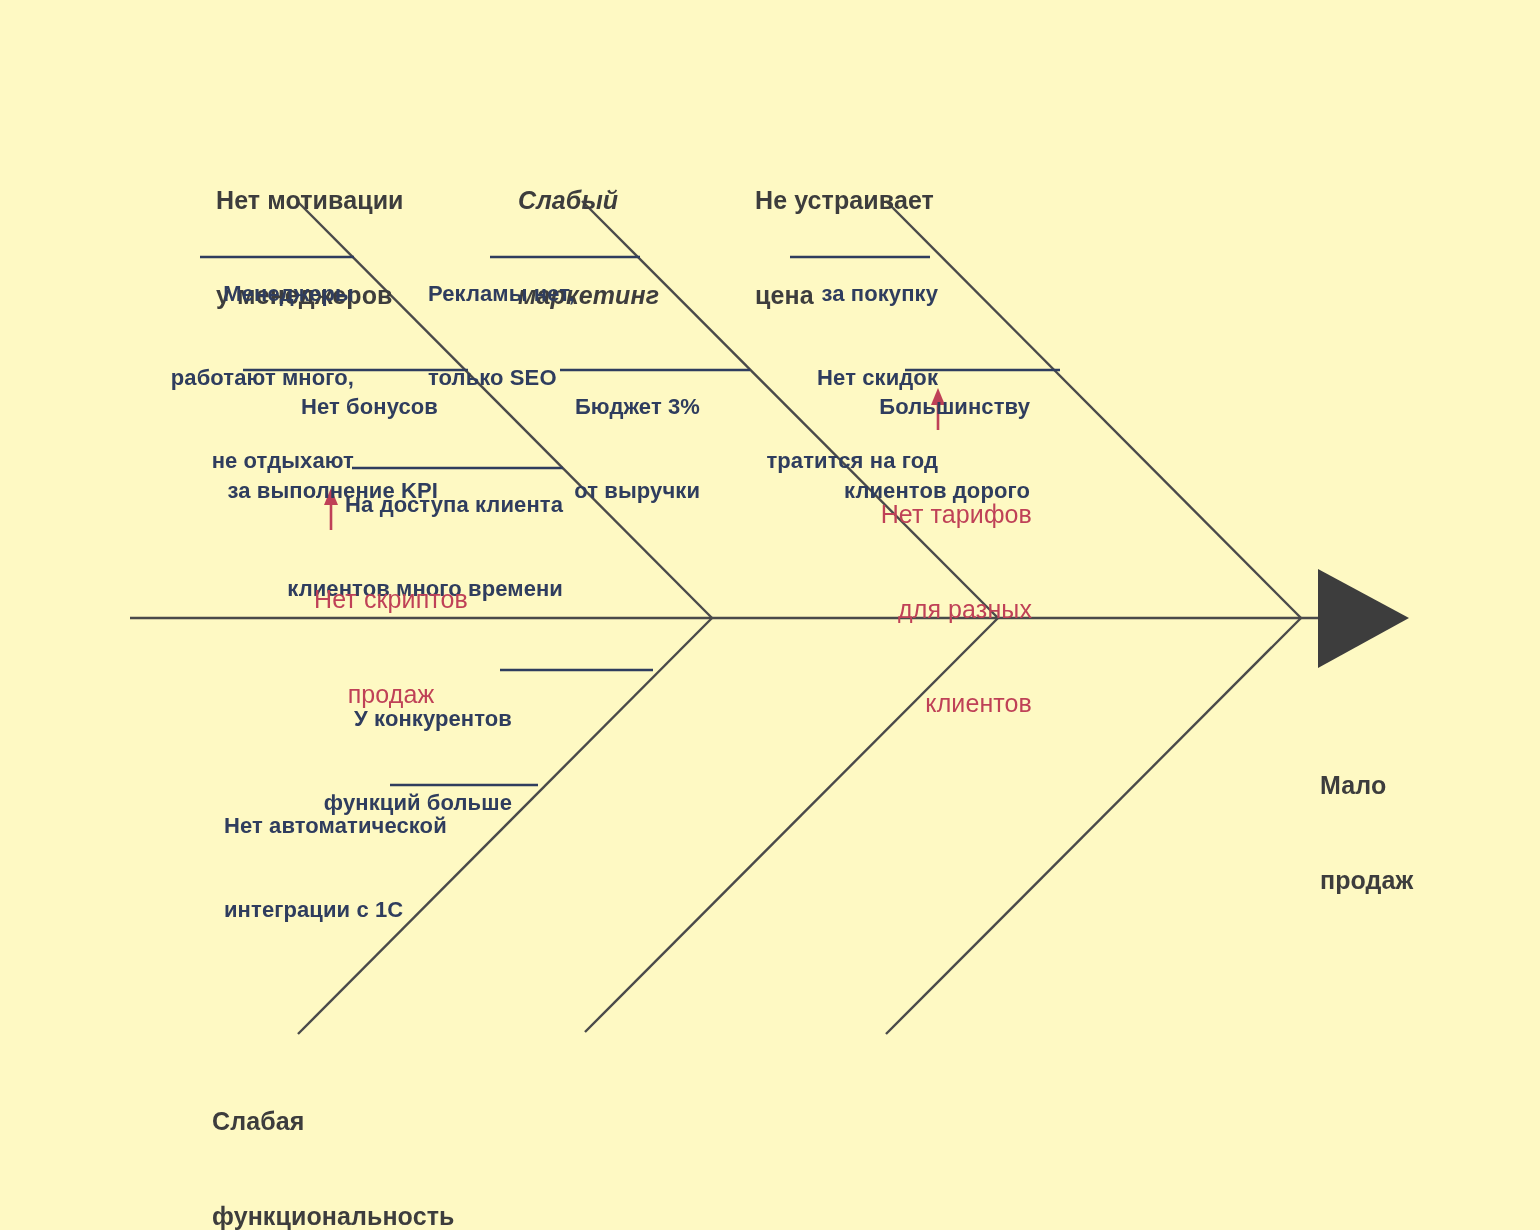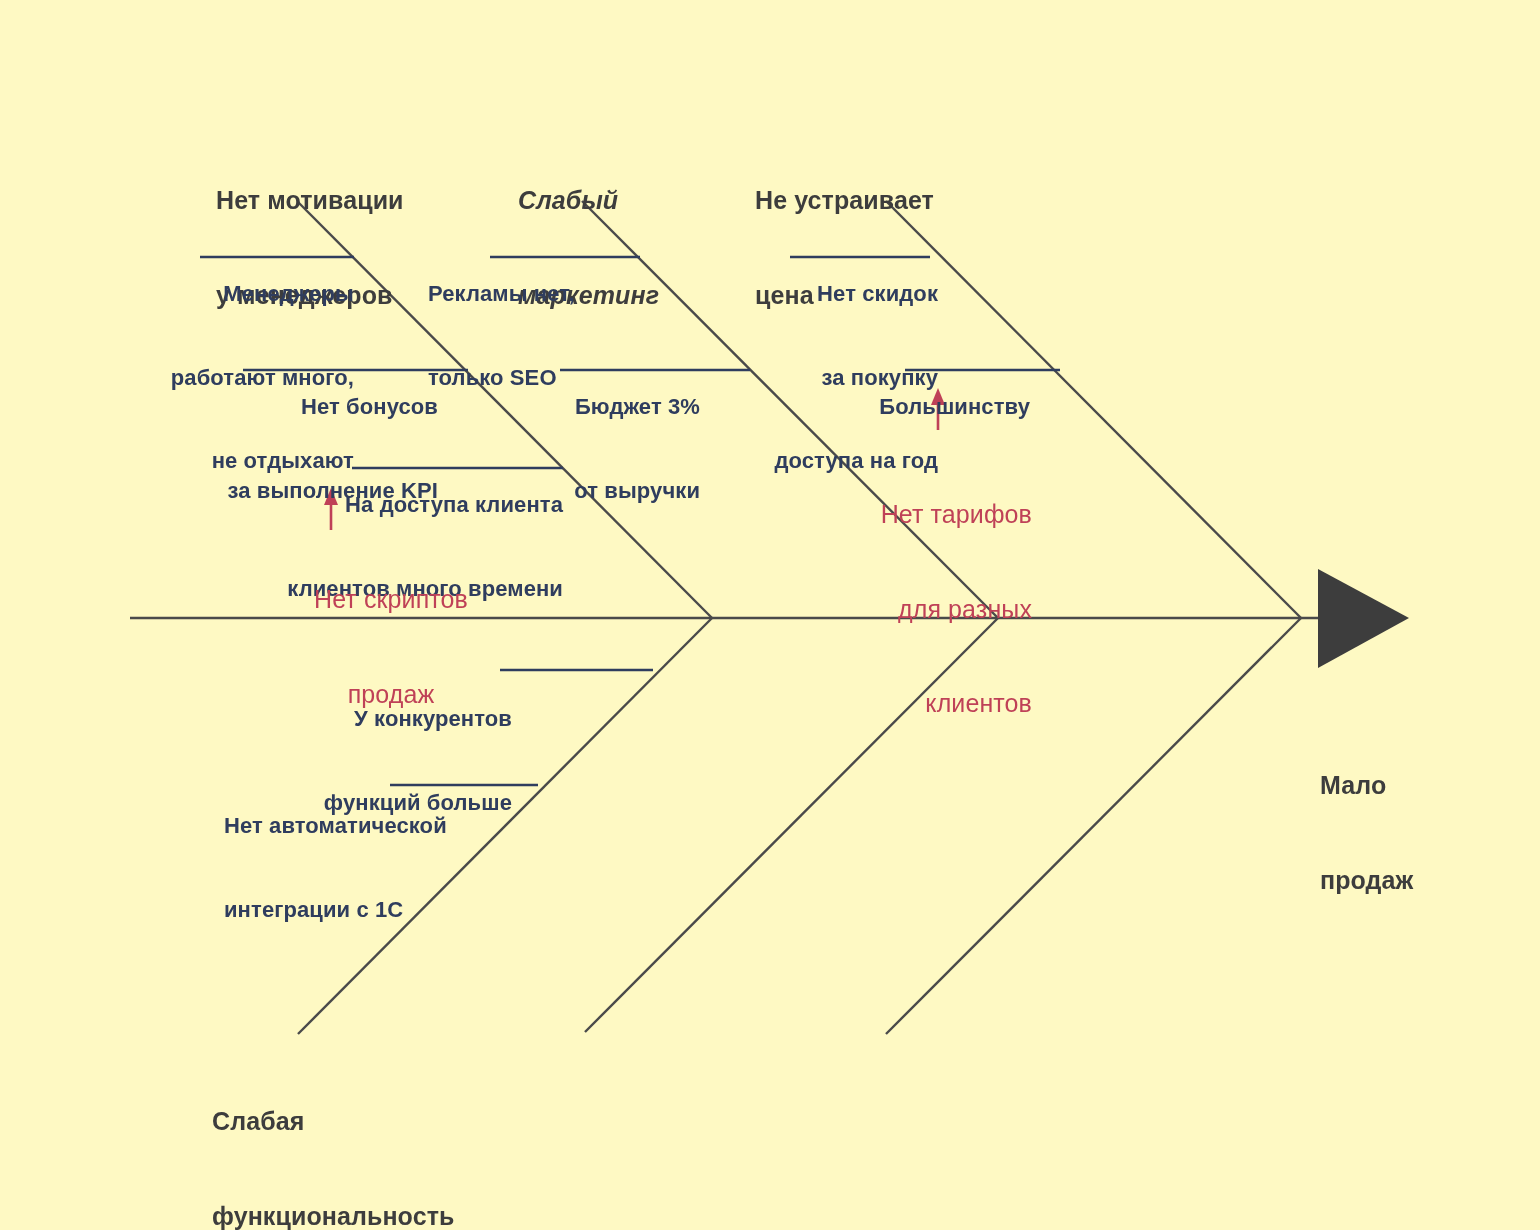--- a/index.html
+++ b/index.html
@@ -144,27 +144,28 @@
     <div>Рекламы нет,</div>
     <div>только SEO</div>
   </div>
 
   <div class="lbl cause r" style="left:440px; top:338px; width:260px;">
     <div>Бюджет 3%</div>
     <div>от выручки</div>
   </div>
 
   <div class="lbl cause r" style="left:618px; top:225px; width:320px;">
+    <div>за покупку</div>
     <div>Нет скидок</div>
-    <div>за покупку</div>
-    <div>доступа на год</div>
+    <div>тратится на год</div>
   </div>
 
   <div class="lbl cause r" style="left:718px; top:338px; width:312px;">
     <div>Большинству</div>
+    <div>клиентов дорого</div>
   </div>
 
   <div class="lbl note r" style="left:820px; top:436px; width:212px;">
     <div>Нет тарифов</div>
     <div>для разных</div>
     <div>клиентов</div>
   </div>
 
   <div class="lbl cause r" style="left:220px; top:650px; width:292px;">
     <div>У конкурентов</div>

